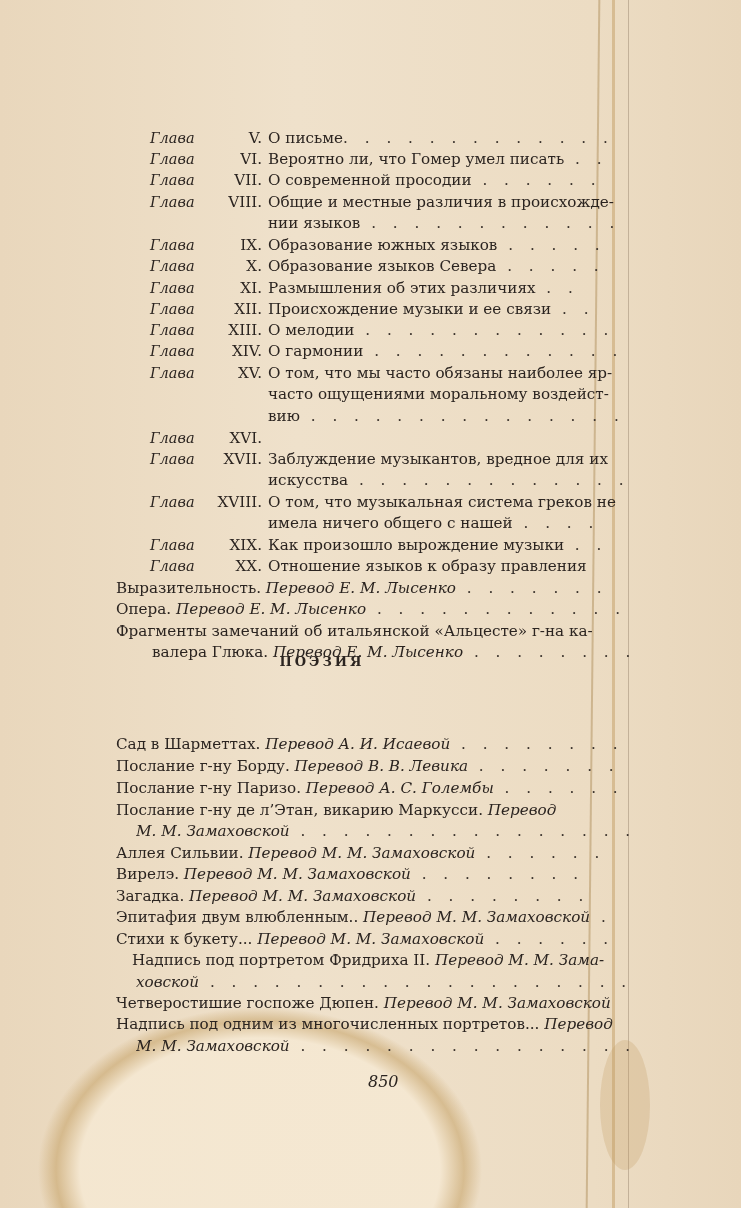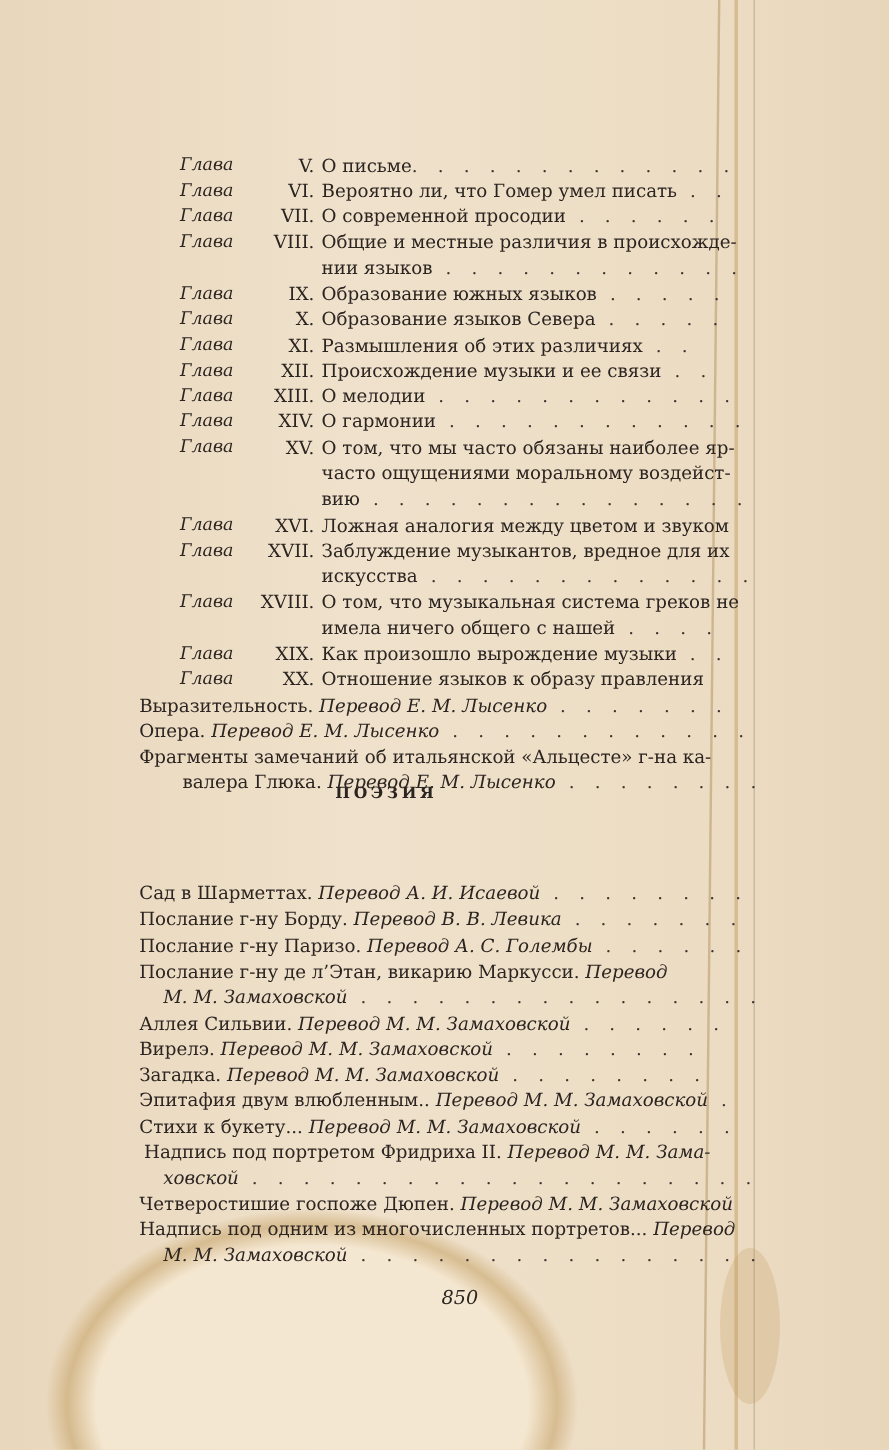--- a/index.html
+++ b/index.html
@@ -112,21 +112,20 @@
   </div>
   <div class="line cont" style="top:342px;right:110px;">
     <span>часто ощущениями моральному воздейст-</span>
   </div>
   <div class="line cont" style="top:364px;right:110px;">
     <span>вию</span><span class="dots"> . . . . . . . . . . . . . . .</span>
   </div>
   <div class="line" style="top:386px;left:0;right:110px;">
     <span class="lbl">Глава</span>
     <span class="num">XVI.</span>
-    <span class="ttl">Ложная аналогия между цветом и звуком</span>
   </div>
   <div class="line" style="top:407px;left:0;right:110px;">
     <span class="lbl">Глава</span>
     <span class="num">XVII.</span>
     <span class="ttl">Заблуждение музыкантов, вредное для их</span>
   </div>
   <div class="line cont" style="top:428px;right:110px;">
     <span>искусства</span><span class="dots"> . . . . . . . . . . . . . .</span>
   </div>
   <div class="line" style="top:450px;left:0;right:110px;">
@@ -198,21 +197,21 @@
     <span class="it">Перевод М. М. Замаховской</span><span class="dots"> . . . . . . . .</span>
   </div>
   <div class="line" style="top:865px;left:116px;right:110px;">
     <span>Эпитафия двум влюбленным..</span>
     <span class="it">Перевод М. М. Замаховской</span><span class="dots"> .</span>
   </div>
   <div class="line" style="top:887px;left:116px;right:110px;">
     <span>Стихи к букету...</span>
     <span class="it">Перевод М. М. Замаховской</span><span class="dots"> . . . . . .</span>
   </div>
-  <div class="line" style="top:908px;left:120px;right:110px;">
+  <div class="line" style="top:908px;left:132px;right:110px;">
     <span>Надпись под портретом Фридриха II.</span>
     <span class="it">Перевод М. М. Зама-</span>
   </div>
   <div class="line" style="top:930px;left:136px;right:110px;">
     <span class="it">ховской</span><span class="dots"> . . . . . . . . . . . . . . . . . . . . .</span>
   </div>
   <div class="line" style="top:951px;left:116px;right:110px;">
     <span>Четверостишие госпоже Дюпен.</span>
     <span class="it">Перевод М. М. Замаховской</span>
   </div>

